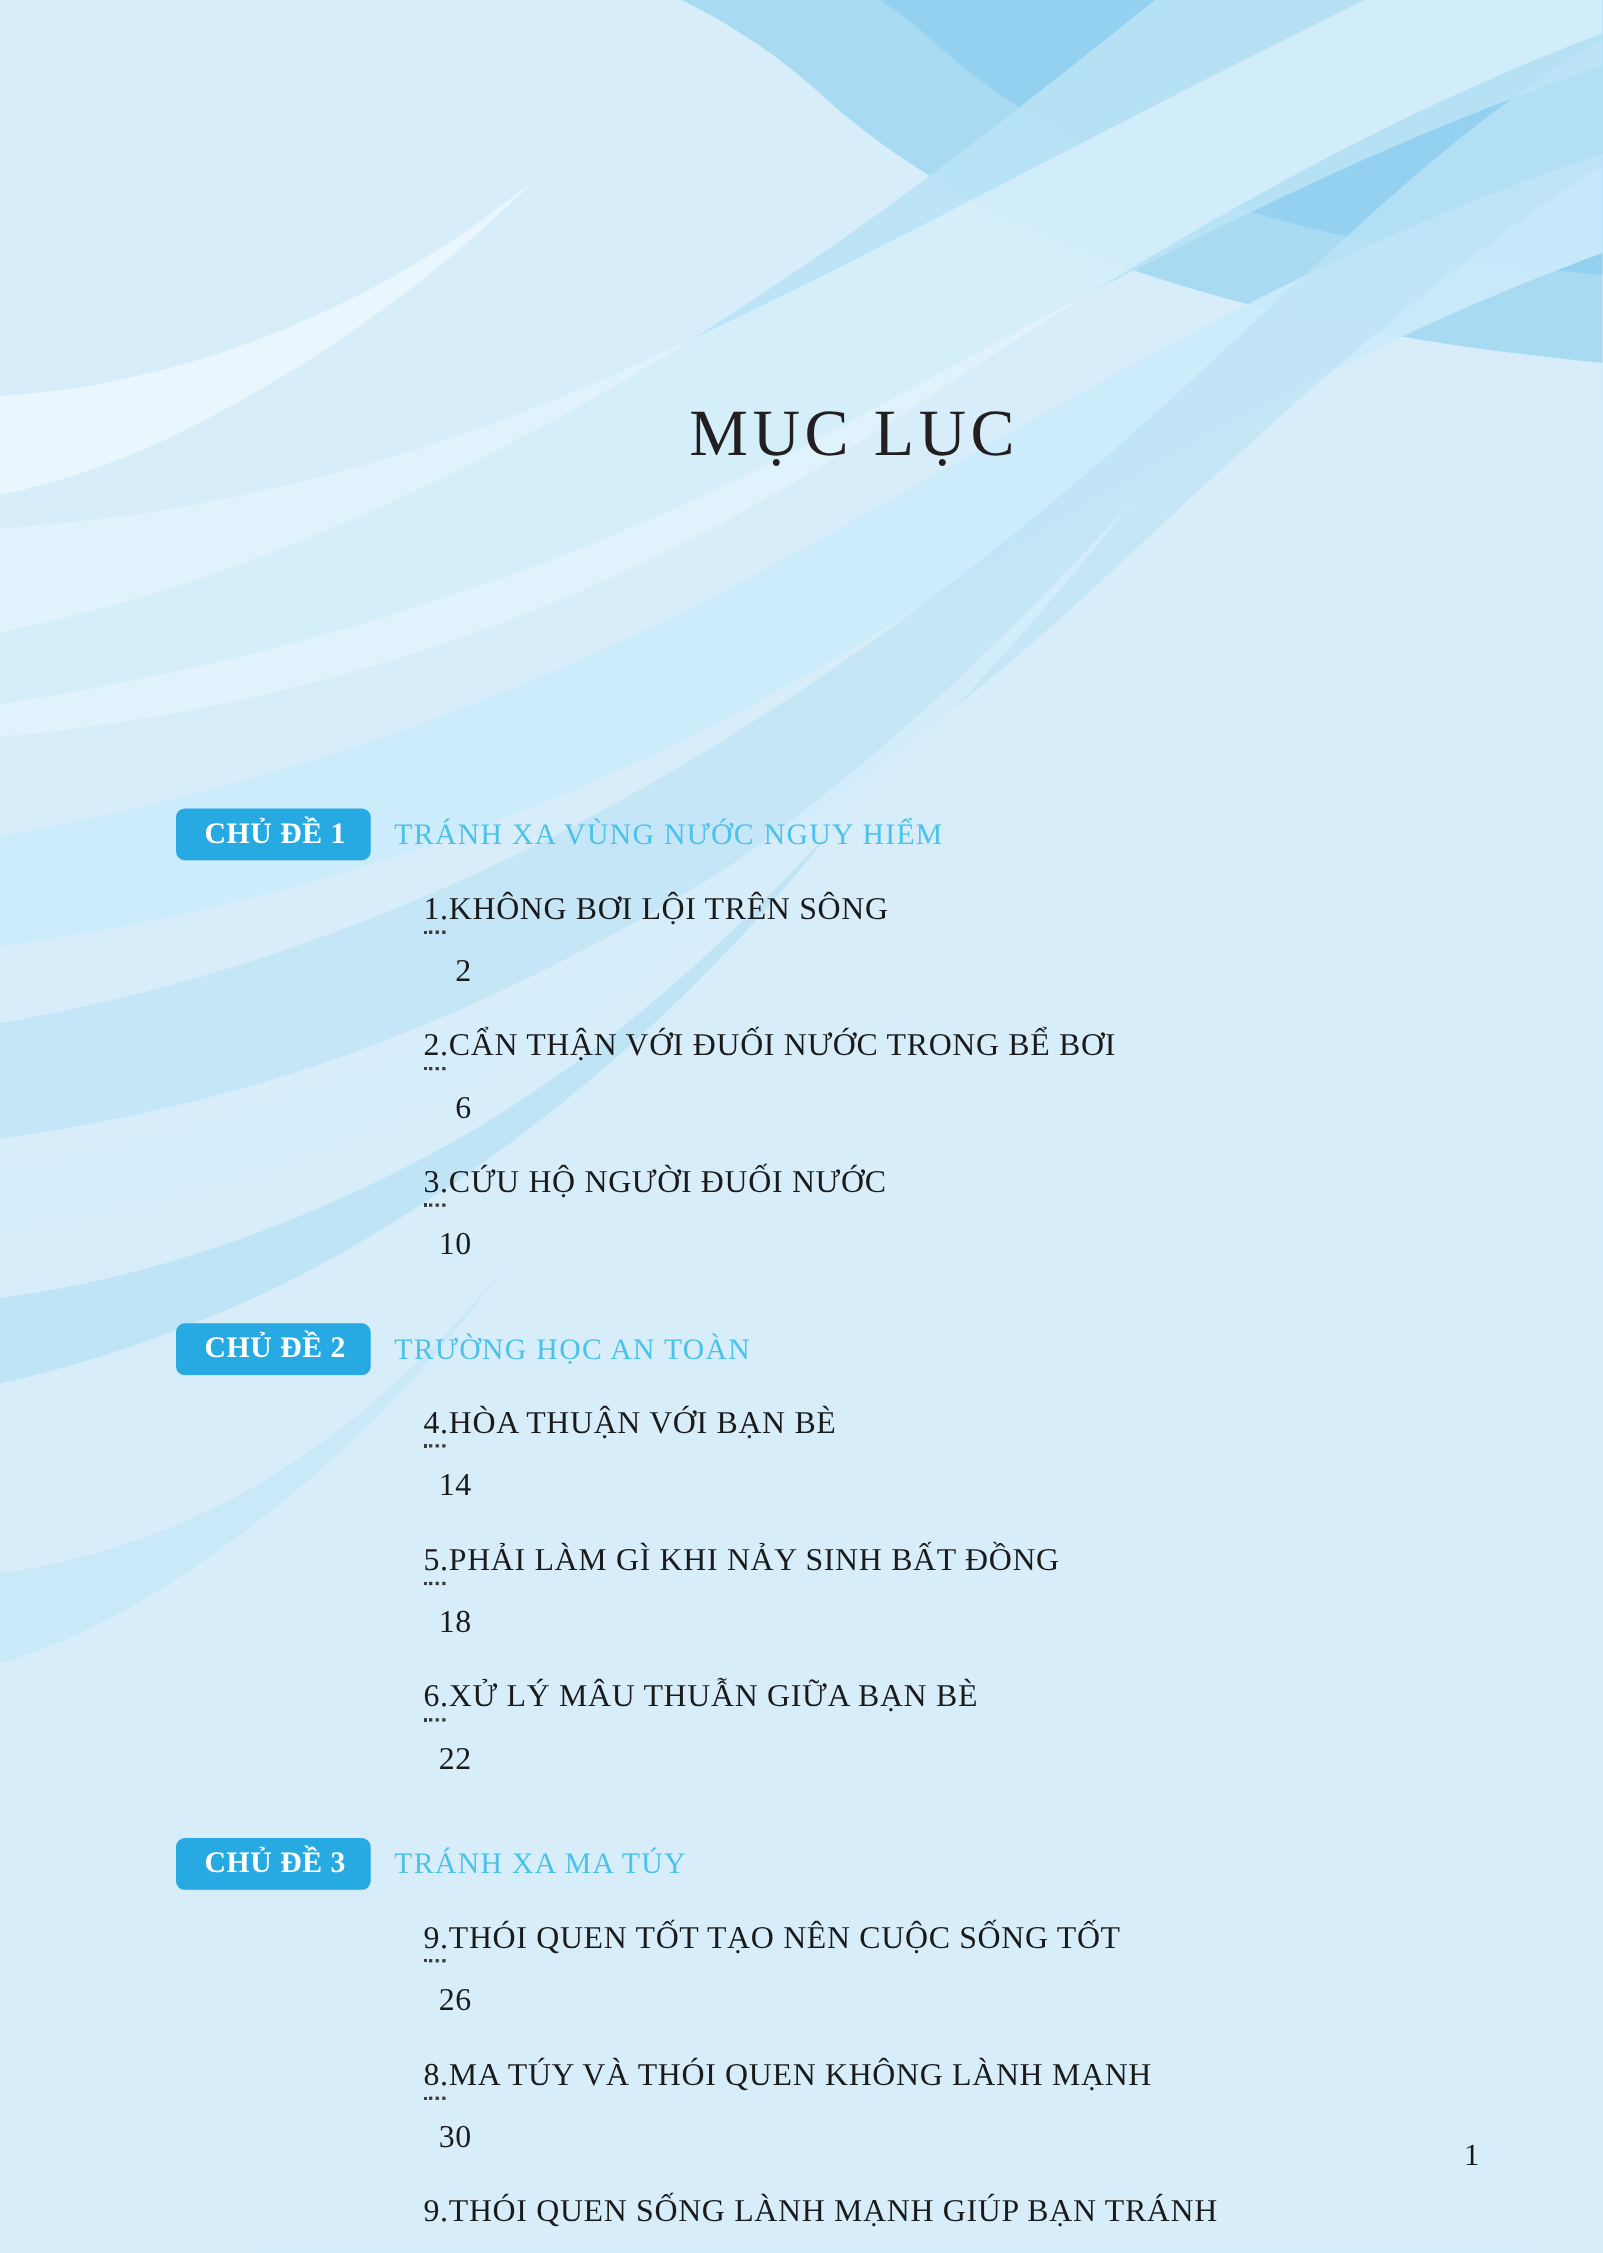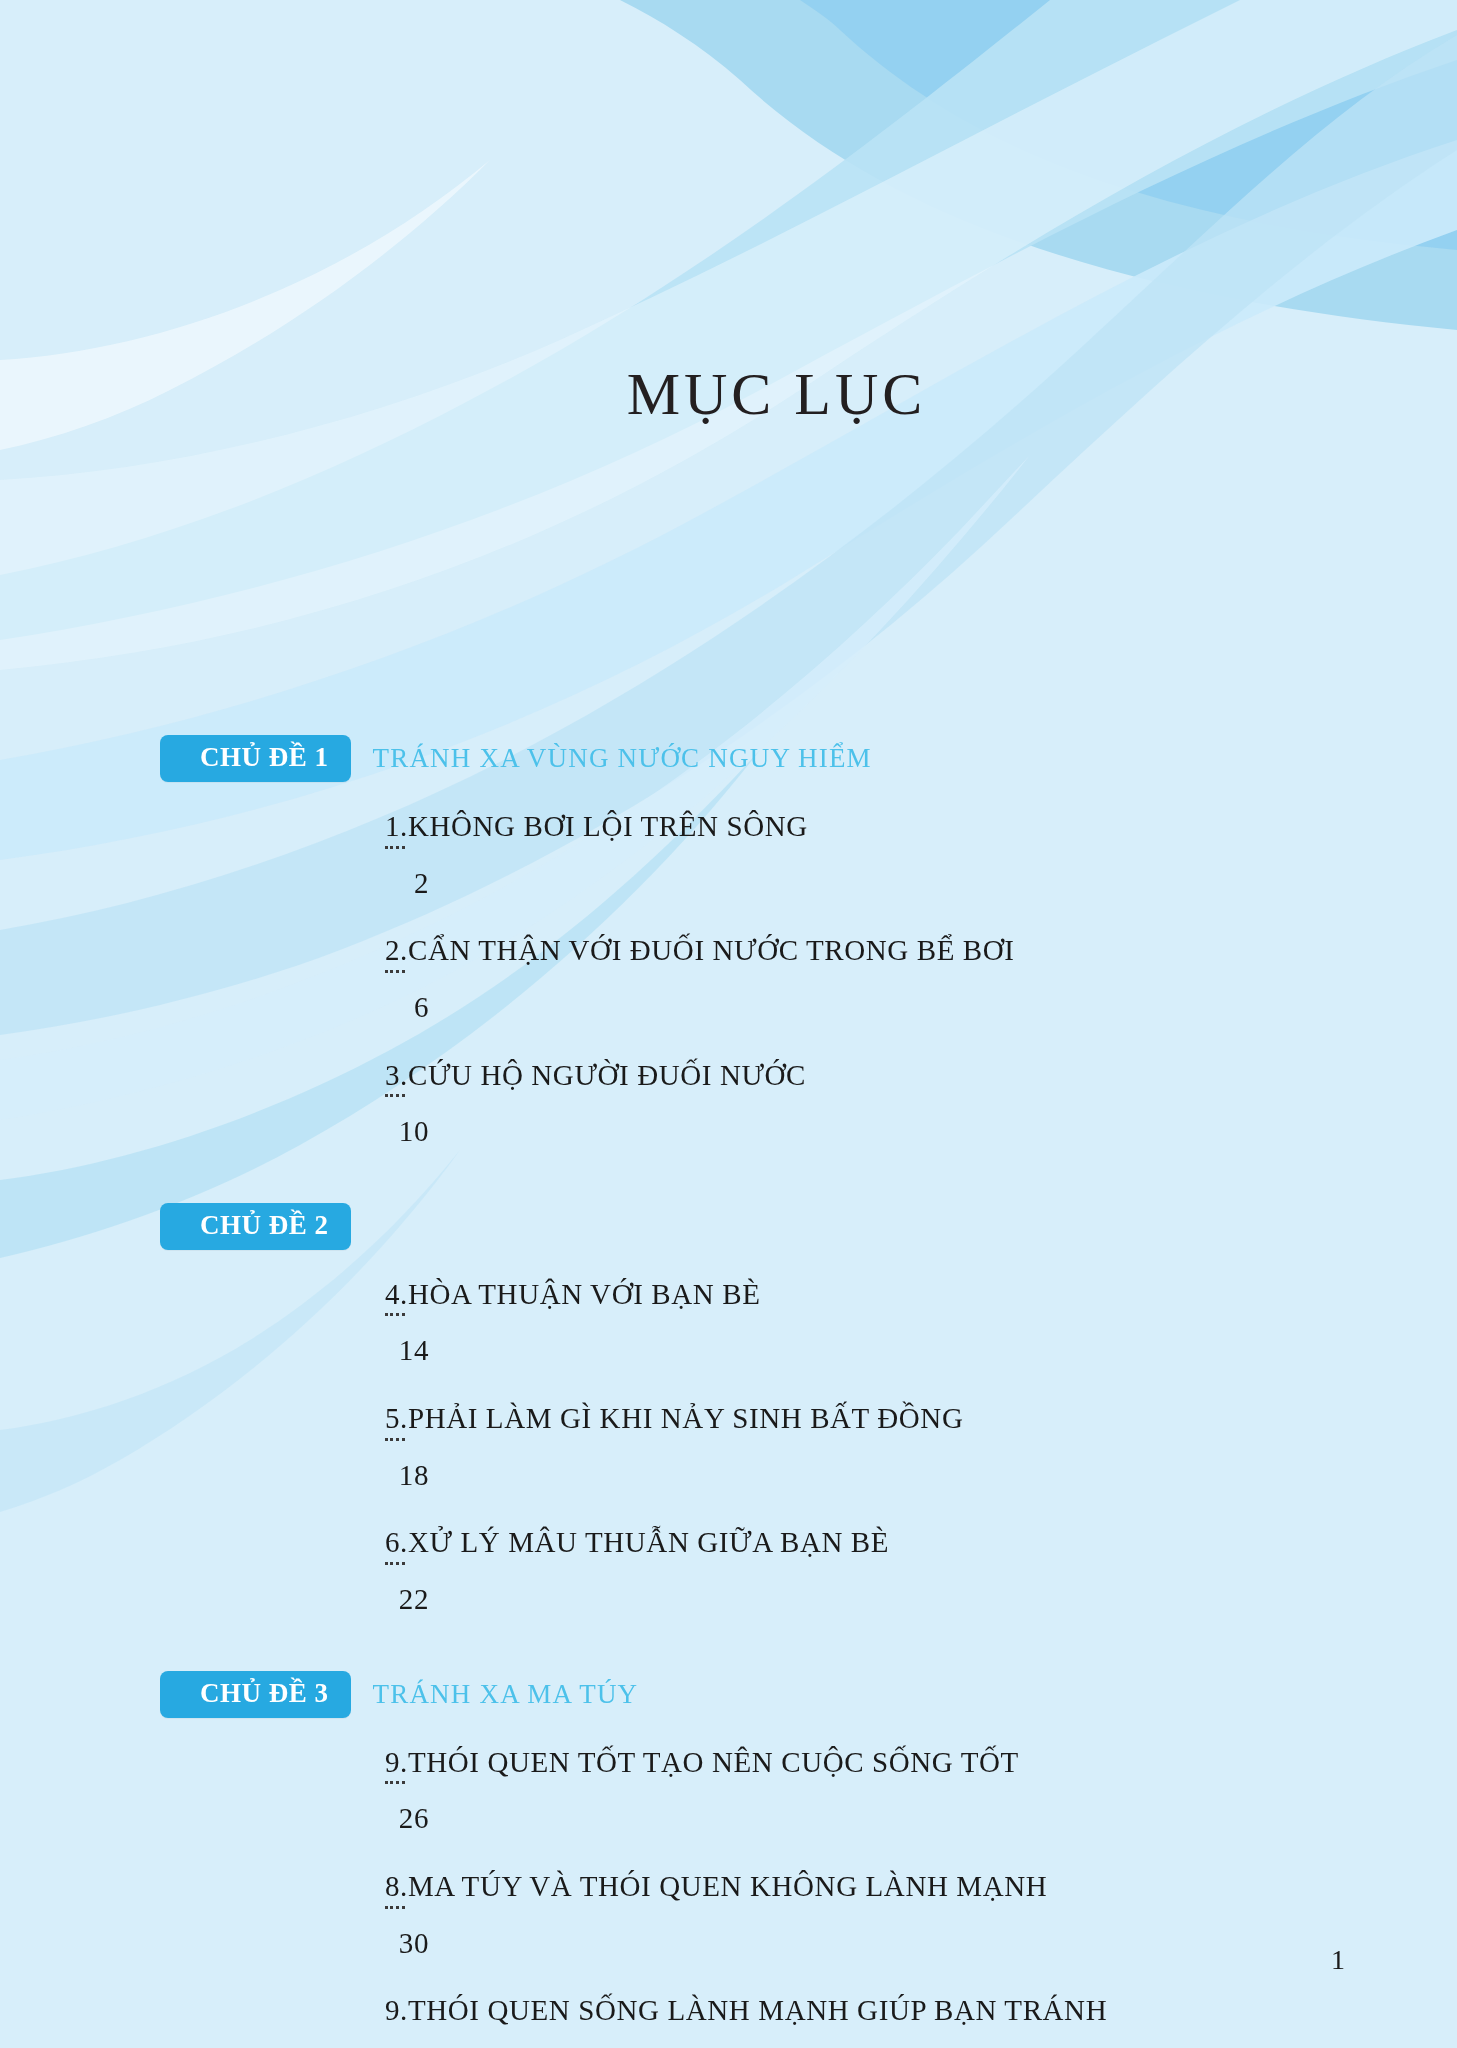--- a/index.html
+++ b/index.html
@@ -51,21 +51,21 @@
     display: flex;
     align-items: center;
     gap: 22px;
     margin-bottom: 18px;
   }
   .badge {
     background: #27a9e1;
     color: #ffffff;
     font-size: 27px;
     font-weight: bold;
-    padding: 9px 22px 11px 40px;
+    padding: 9px 22px 11px 26px;
     border-radius: 8px;
     letter-spacing: 0.5px;
     line-height: 1;
     white-space: nowrap;
     box-shadow: 0 1px 0 rgba(0,0,0,0.04);
   }
   .section-title {
     color: #4cc1ea;
     font-size: 27px;
     letter-spacing: 1.2px;
@@ -176,20 +176,21 @@
       <div class="entry">
         <span class="label">3.CỨU HỘ NGƯỜI ĐUỐI NƯỚC</span>
         <span class="dots"></span>
         <span class="pg">10</span>
       </div>
     </div>
 
     <div class="section">
       <div class="section-head">
         <span class="badge">CHỦ ĐỀ 2</span>
+        <span class="section-title">TRƯỜNG HỌC AN TOÀN</span>
       </div>
       <div class="entry">
         <span class="label">4.HÒA THUẬN VỚI BẠN BÈ</span>
         <span class="dots"></span>
         <span class="pg">14</span>
       </div>
       <div class="entry">
         <span class="label">5.PHẢI LÀM GÌ KHI NẢY SINH BẤT ĐỒNG</span>
         <span class="dots"></span>
         <span class="pg">18</span>

